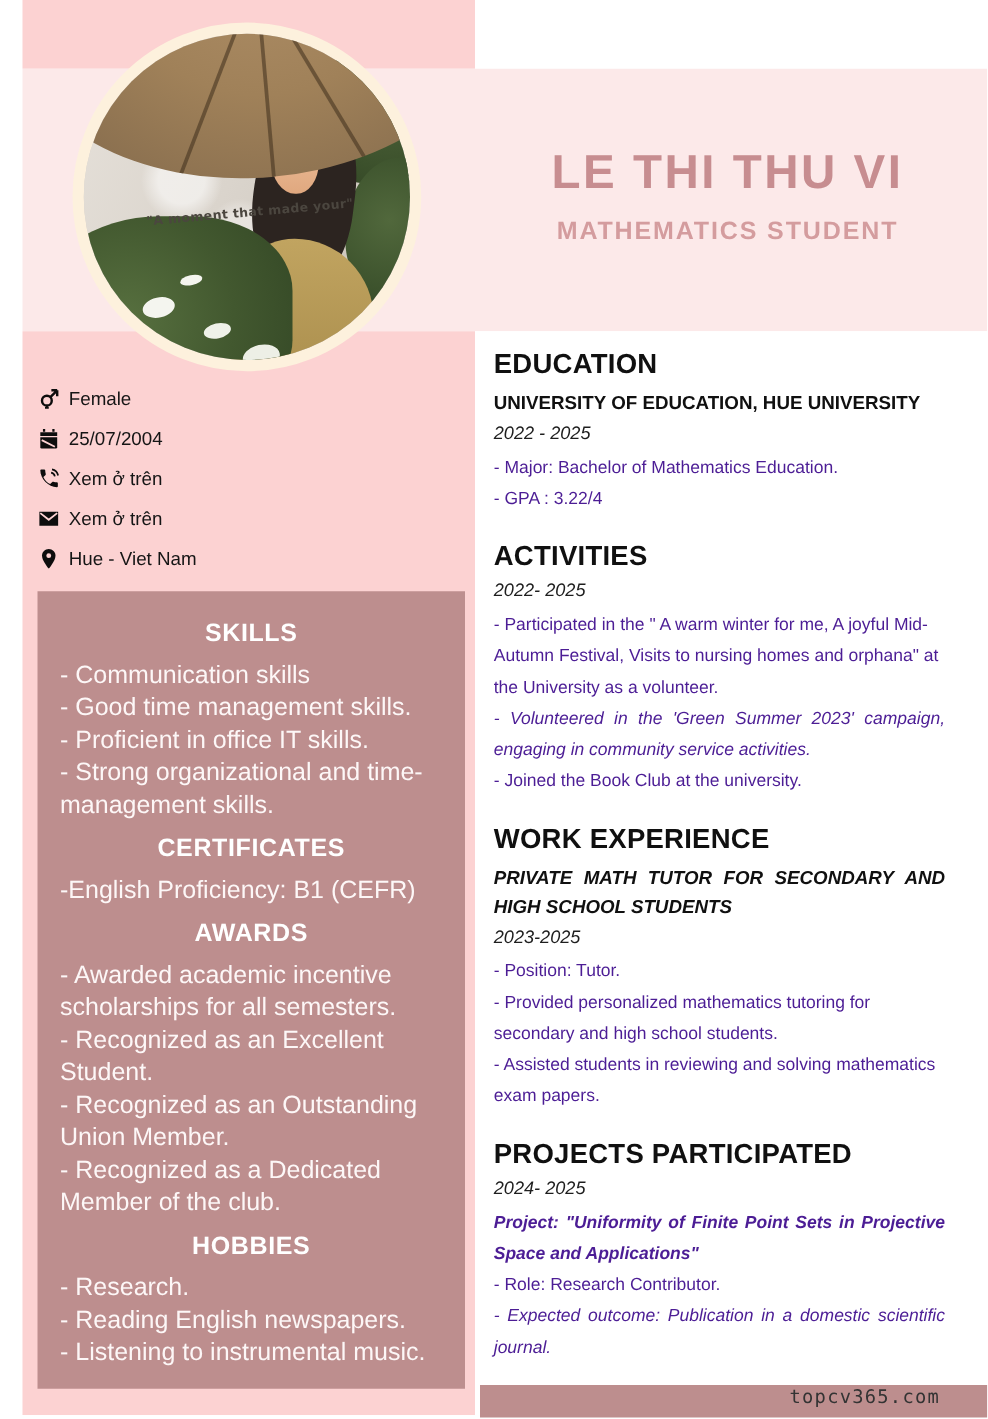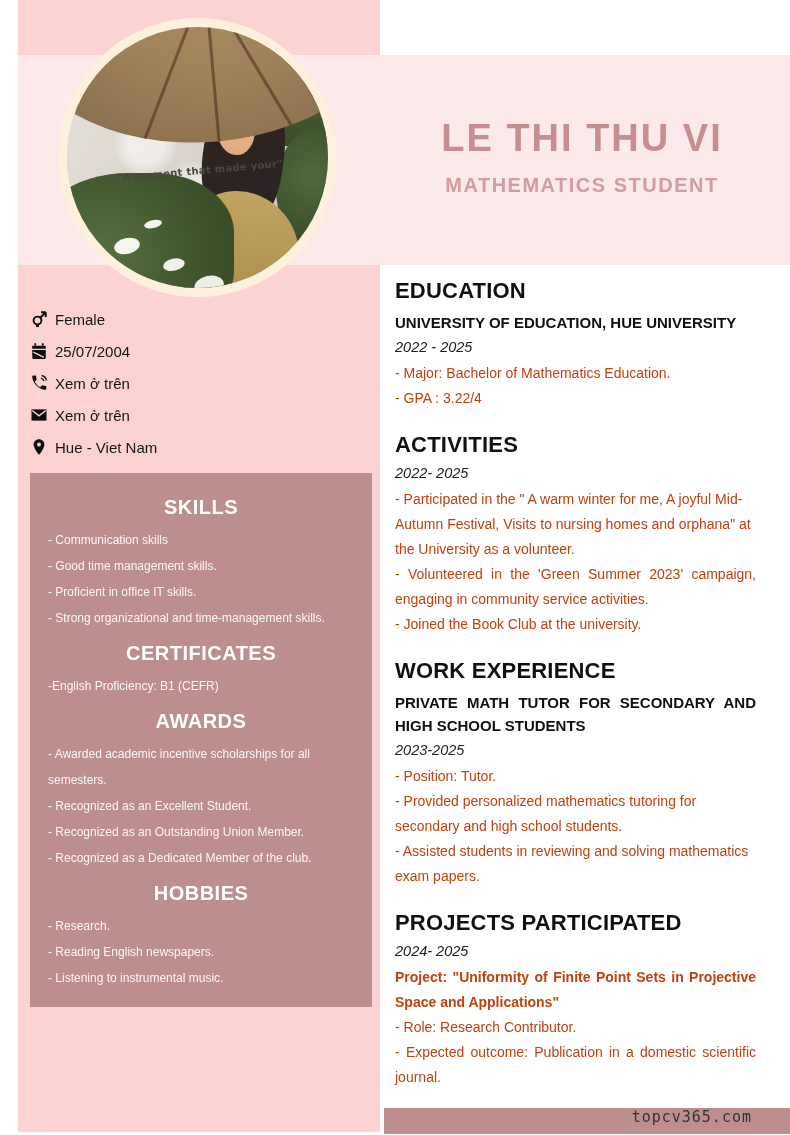--- a/index.html
+++ b/index.html
@@ -55,32 +55,32 @@
   .left-col { position:absolute; left:18px; top:265px; width:362px; height:867px; background:#fcd2d2; }
   .info-list { list-style:none; margin:0; padding:38px 0 0 12px; }
   .info-list li { display:flex; align-items:center; height:32px; font-size:15px; color:#151515; }
   .info-icon { width:18px; height:18px; margin-right:7px; flex:none; }
   .info-icon svg { width:18px; height:18px; display:block; }
 
   .side-card { margin:10px 0 0 12px; width:342px; box-sizing:border-box;
     background:#bd8e8e; color:#fdf7f7; padding:12px 18px 16px; }
   .side-card h3 { margin:11px 0 8px; text-align:center; font-size:20px; font-weight:bold;
     letter-spacing:.5px; color:#ffffff; }
-  .side-card p { margin:0; font-size:12px; line-height:26px; }
+  .side-card p { margin:0; font-size:20px; line-height:26px; }
 
   
   .right-col { position:absolute; left:380px; top:265px; width:410px; box-sizing:border-box;
     background:#ffffff; padding:13px 34px 0 15px; }
   .right-col h2 { margin:21px 0 7px; font-size:22px; font-weight:bold; color:#101010; letter-spacing:.2px; }
   .right-col section:first-child h2 { margin-top:0; }
   .sub { font-size:15px; font-weight:bold; color:#101010; line-height:23px; }
   .date { font-size:14.5px; font-style:italic; color:#1e1e1e; margin:5px 0 6px; }
-  .bullet { margin:0; font-size:14px; line-height:25px; color:#c2410c; }
+  .bullet { margin:0; font-size:14px; line-height:25px; color:#4c1d95; }
   .bold { font-weight:bold; }
-  .justify { text-align:justify; }
+  .justify { text-align:justify;font-style:italic; }
 
   
   .footer-bar { position:absolute; left:384px; top:1108px; width:406px; height:26px; background:#bd8e8e;
     display:flex; justify-content:flex-end; padding-right:38px; box-sizing:border-box; }
   .footer-bar span { font-family:"DejaVu Sans Mono", monospace; font-size:15px; color:#333333; letter-spacing:1px; }
 </style>
 </head>
 <body>
 
 <div class="page">

